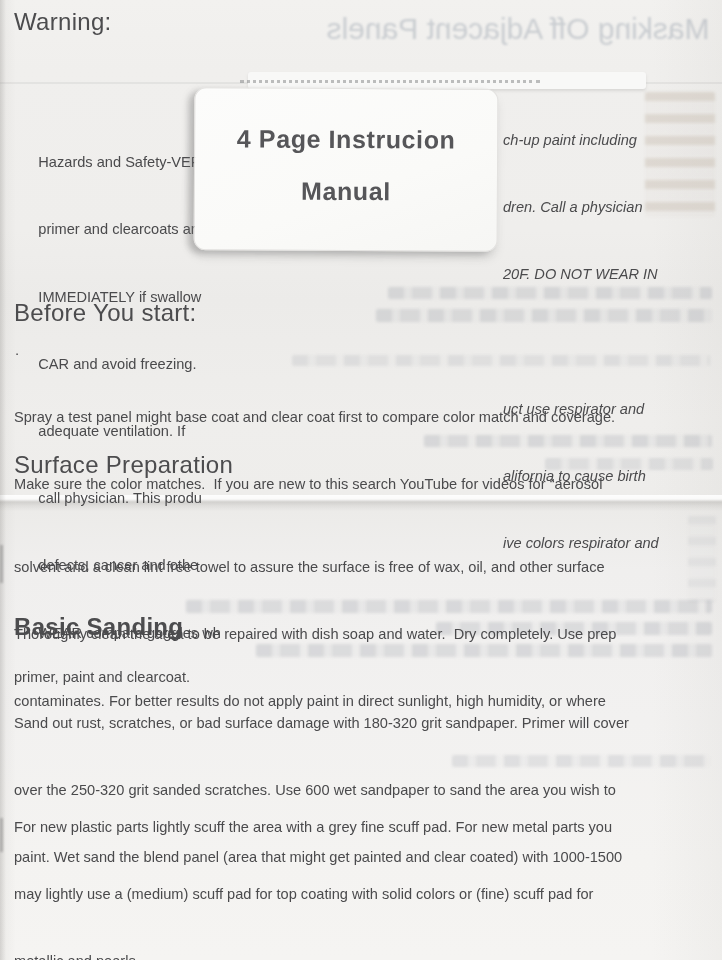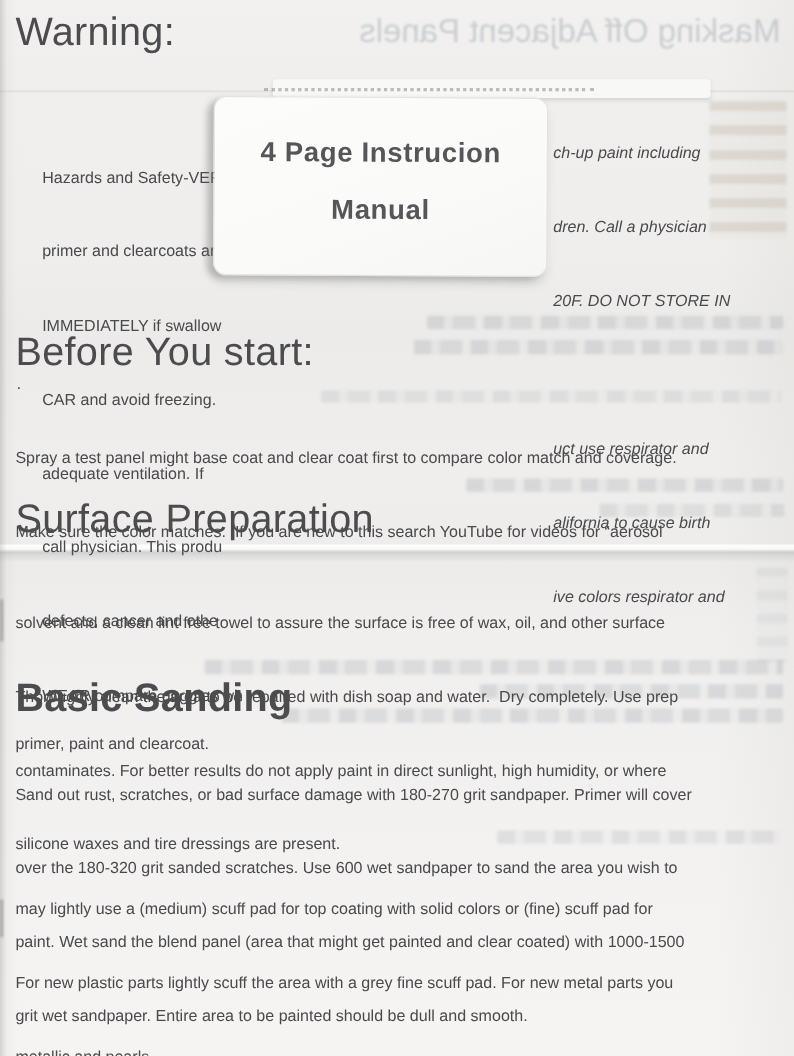--- a/index.html
+++ b/index.html
@@ -7,21 +7,21 @@
     position:relative;width:722px;height:960px;overflow:hidden;
     font-family:"Liberation Sans",sans-serif;
     background:
       linear-gradient(90deg, rgba(190,188,184,0.18) 0px, rgba(190,188,184,0) 16px),
       linear-gradient(270deg, rgba(200,198,194,0.14) 0px, rgba(200,198,194,0) 70px),
       linear-gradient(180deg,#f2f1ef 0px,#f0efed 70px,#efeeec 230px,#ecebe9 300px,
         #efeeec 420px,#eeedeb 497px,#ecebe9 510px,#f0efee 570px,#f2f1f0 720px,
         #f4f3f1 860px,#f5f4f2 960px);
   }
   .abs{position:absolute;}
-  .h{position:absolute;left:14px;font-size:36px;font-weight:400;color:#4c4c4e;
+  .h{position:absolute;left:14px;font-size:24px;font-weight:400;color:#4c4c4e;
      letter-spacing:0.3px;white-space:pre;line-height:1.15;}
   .para{position:absolute;left:14px;color:#4a4a4c;font-size:14.6px;line-height:22.4px;white-space:pre;}
   .wline{position:relative;height:22.4px;}
   .wr{position:absolute;left:489px;top:0;font-style:italic;}
   
   #sticker{position:absolute;left:194px;top:88px;width:302px;height:161px;
     background:linear-gradient(160deg,#fcfcfb 0%,#fafaf8 60%,#f6f6f4 100%);
     border:1px solid #e3e2e0;border-radius:12px;transform:rotate(0.3deg);
     box-shadow:-6px 3px 6px rgba(105,105,105,0.35), -1px 7px 9px rgba(120,120,120,0.18);}
   .st{position:absolute;width:100%;text-align:center;font-weight:bold;color:#565659;
@@ -88,21 +88,21 @@
     <div class="wline">
       <span>Hazards and Safety-VERY</span>
       <span class="wr">ch-up paint including</span>
     </div>
     <div class="wline">
       <span>primer and clearcoats ar</span>
       <span class="wr">dren. Call a physician</span>
     </div>
     <div class="wline">
       <span>IMMEDIATELY if swallow</span>
-      <span class="wr">20F. DO NOT STORE IN</span>
+      <span class="wr">20F. DO NOT WEAR IN</span>
     </div>
     <div class="wline">
       <span>CAR and avoid freezing.</span>
     </div>
     <div class="wline">
       <span>adequate ventilation. If</span>
       <span class="wr">uct use respirator and</span>
     </div>
     <div class="wline">
       <span>call physician. This produ</span>
@@ -128,30 +128,28 @@
   <div class="para" style="top:361px;">
     <div>Spray a test panel might base coat and clear coat first to compare color match and coverage.</div>
     <div>Make sure the color matches.  If you are new to this search YouTube for videos for “aerosol</div>
   </div>
 
   <div class="h" style="top:451px;">Surface Preparation</div>
   <div class="para" style="top:511px;">
     <div>solvent and a clean lint free towel to assure the surface is free of wax, oil, and other surface</div>
     <div>Thoroughly clean the area to be repaired with dish soap and water.  Dry completely. Use prep</div>
     <div>contaminates. For better results do not apply paint in direct sunlight, high humidity, or where</div>
-    <div>silicone waxes and tire dressings are present.</div>
   </div>
 
   <div class="h" style="top:613px;font-weight:bold;">Basic Sanding</div>
   <div class="para" style="top:667px;">
-    <div>Sand out rust, scratches, or bad surface damage with 180-270 grit sandpaper. Primer will cover</div>
-    <div>over the 180-320 grit sanded scratches. Use 600 wet sandpaper to sand the area you wish to</div>
+    <div>Sand out rust, scratches, or bad surface damage with 180-320 grit sandpaper. Primer will cover</div>
+    <div>over the 250-320 grit sanded scratches. Use 600 wet sandpaper to sand the area you wish to</div>
     <div>paint. Wet sand the blend panel (area that might get painted and clear coated) with 1000-1500</div>
-    <div>grit wet sandpaper. Entire area to be painted should be dull and smooth.</div>
   </div>
 
   <div class="para" style="top:771px;">
+    <div>For new plastic parts lightly scuff the area with a grey fine scuff pad. For new metal parts you</div>
     <div>may lightly use a (medium) scuff pad for top coating with solid colors or (fine) scuff pad for</div>
-    <div>For new plastic parts lightly scuff the area with a grey fine scuff pad. For new metal parts you</div>
     <div>metallic and pearls.</div>
   </div>
 
 </div>
 
 </body></html>

